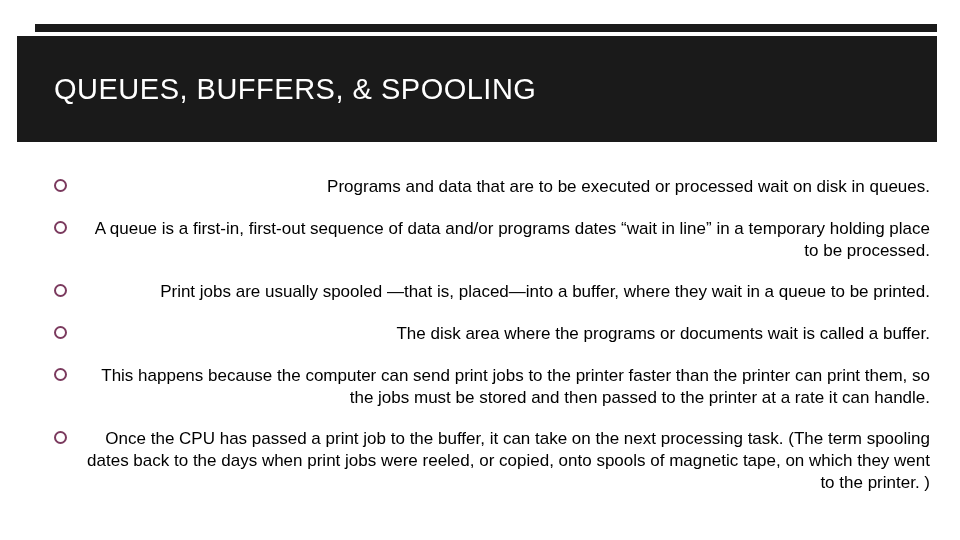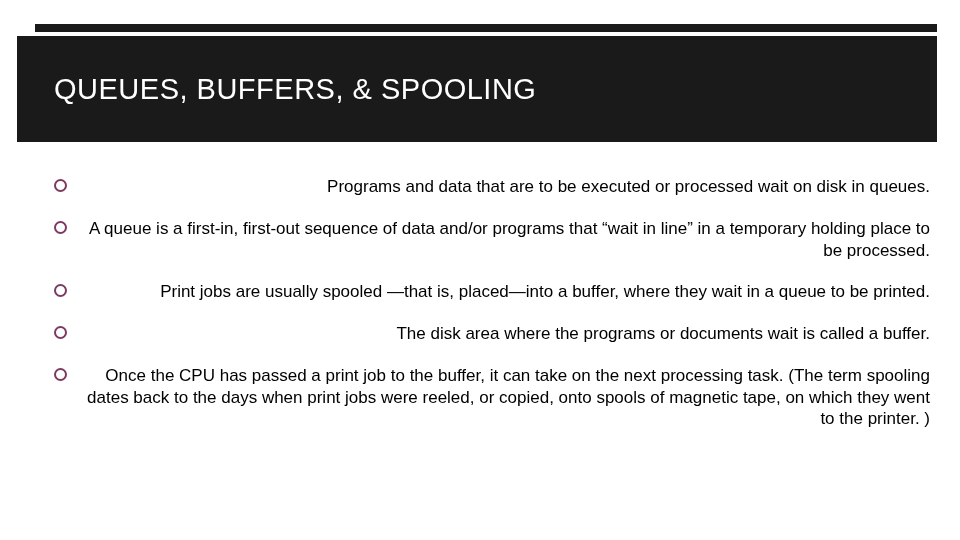--- a/index.html
+++ b/index.html
@@ -24,29 +24,33 @@
     <div class="title-text">QUEUES, BUFFERS, &amp; SPOOLING</div>
   </div>
 
   <div class="body">
     <div class="item">
       <span class="bullet"></span>
       <span class="text">Programs and data that are to be executed or processed wait on disk in  queues.</span>
     </div>
     <div class="item">
       <span class="bullet"></span>
-      <span class="text">A queue is a first-in, first-out sequence of data and/or programs that “wait in line” in a temporary holding place to be processed.</span>
+      <span class="text">A queue is a first-in, first-out sequence of data and/or programs dates “wait in line” in a temporary holding place to be processed.</span>
     </div>
     <div class="item">
       <span class="bullet"></span>
       <span class="text">Print jobs are usually  spooled —that is, placed—into a buffer, where they wait in a queue to be printed.</span>
     </div>
     <div class="item">
       <span class="bullet"></span>
       <span class="text">The disk area where the programs or documents wait is called a  buffer.</span>
     </div>
     <div class="item">
       <span class="bullet"></span>
+      <span class="text">This happens because the computer can send print jobs to the printer faster than the printer can print them, so the jobs must be stored and then passed to the printer at a rate it can handle.</span>
+    </div>
+    <div class="item">
+      <span class="bullet"></span>
       <span class="text">Once the CPU has passed a print job to the buffer, it can take on the next processing task. (The term spooling  dates back to the days when print jobs were reeled, or copied, onto spools of magnetic tape, on which they went to the printer. )</span>
     </div>
   </div>
 
 </div>
 
 </body></html>

